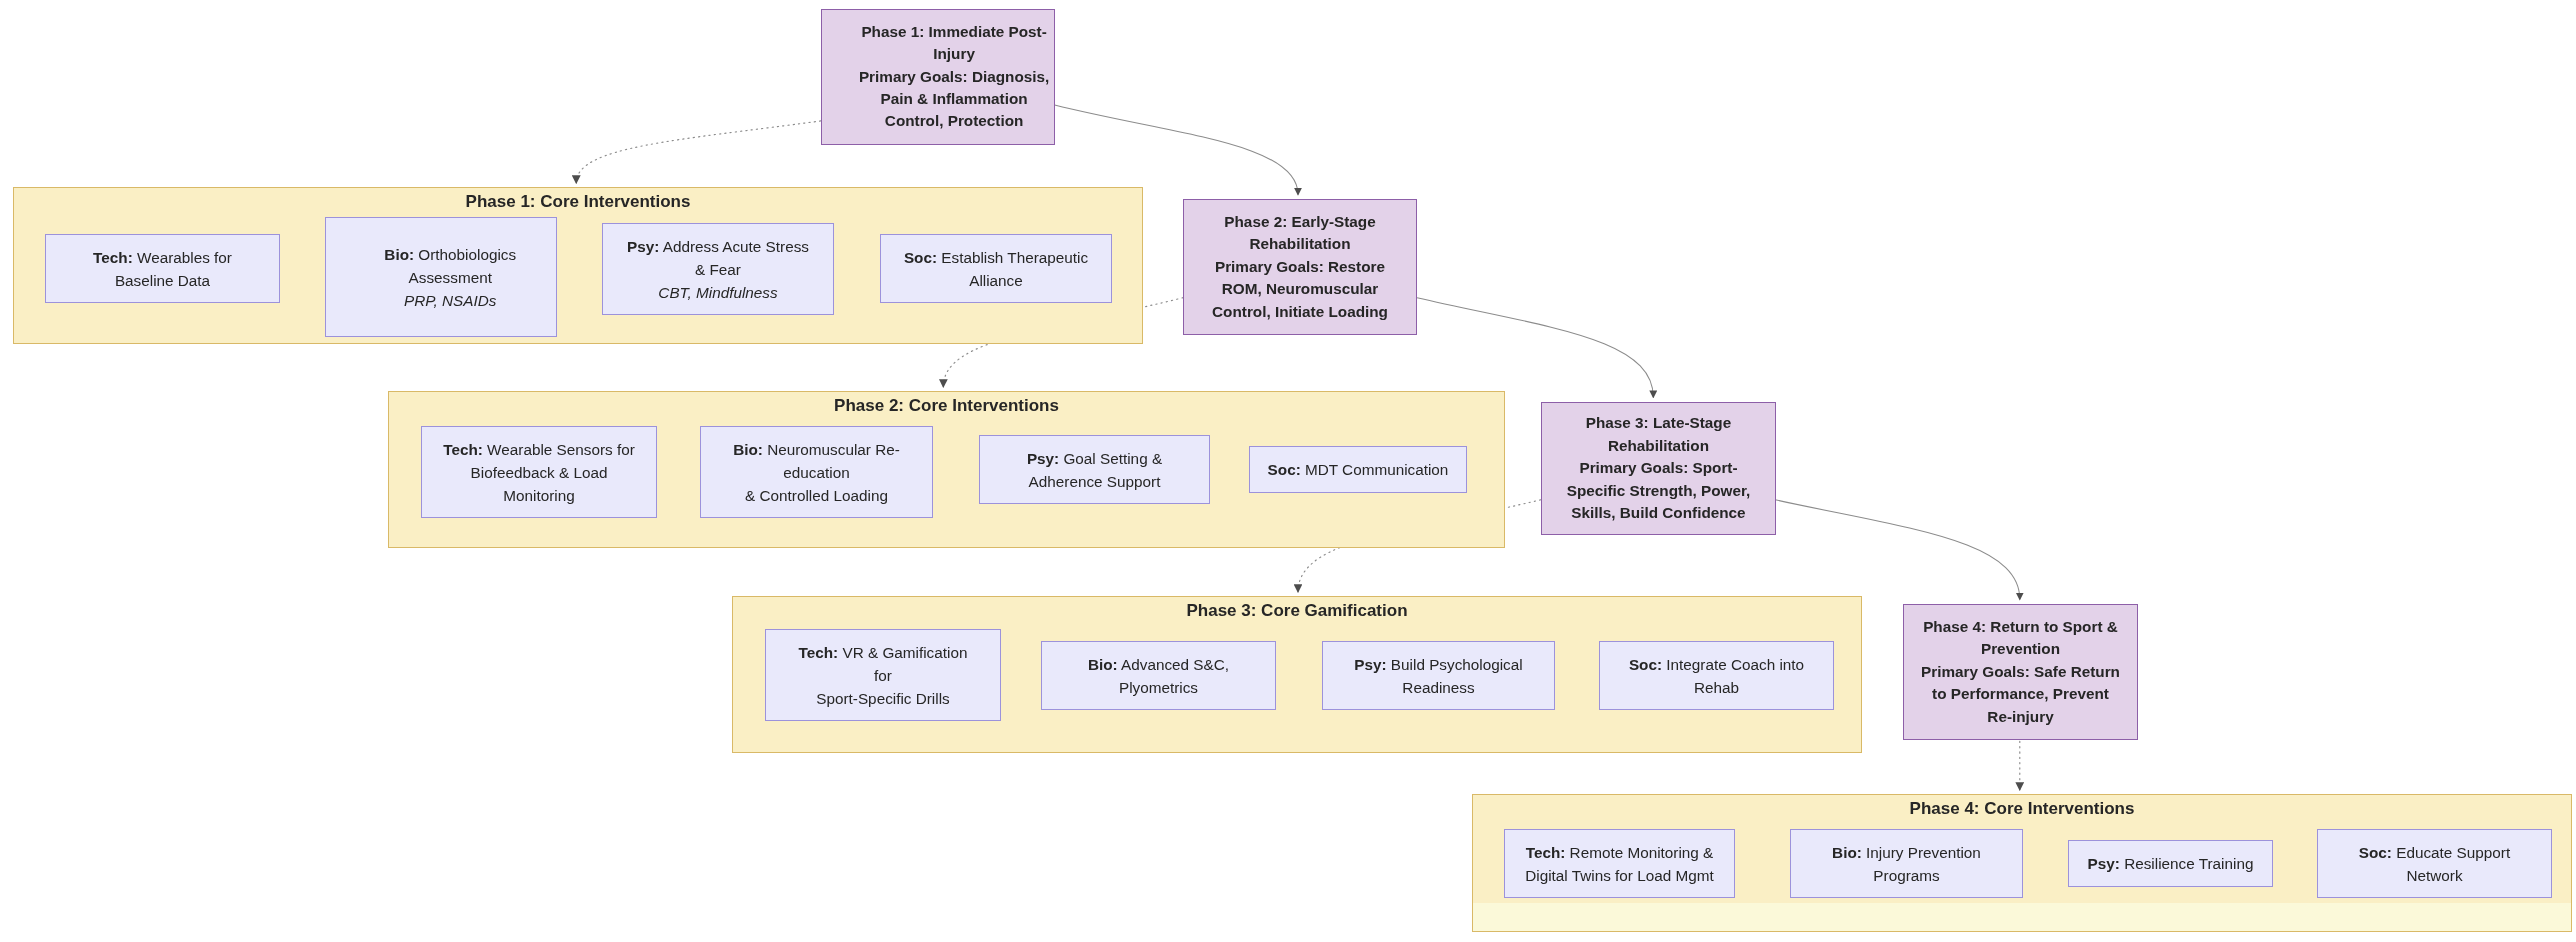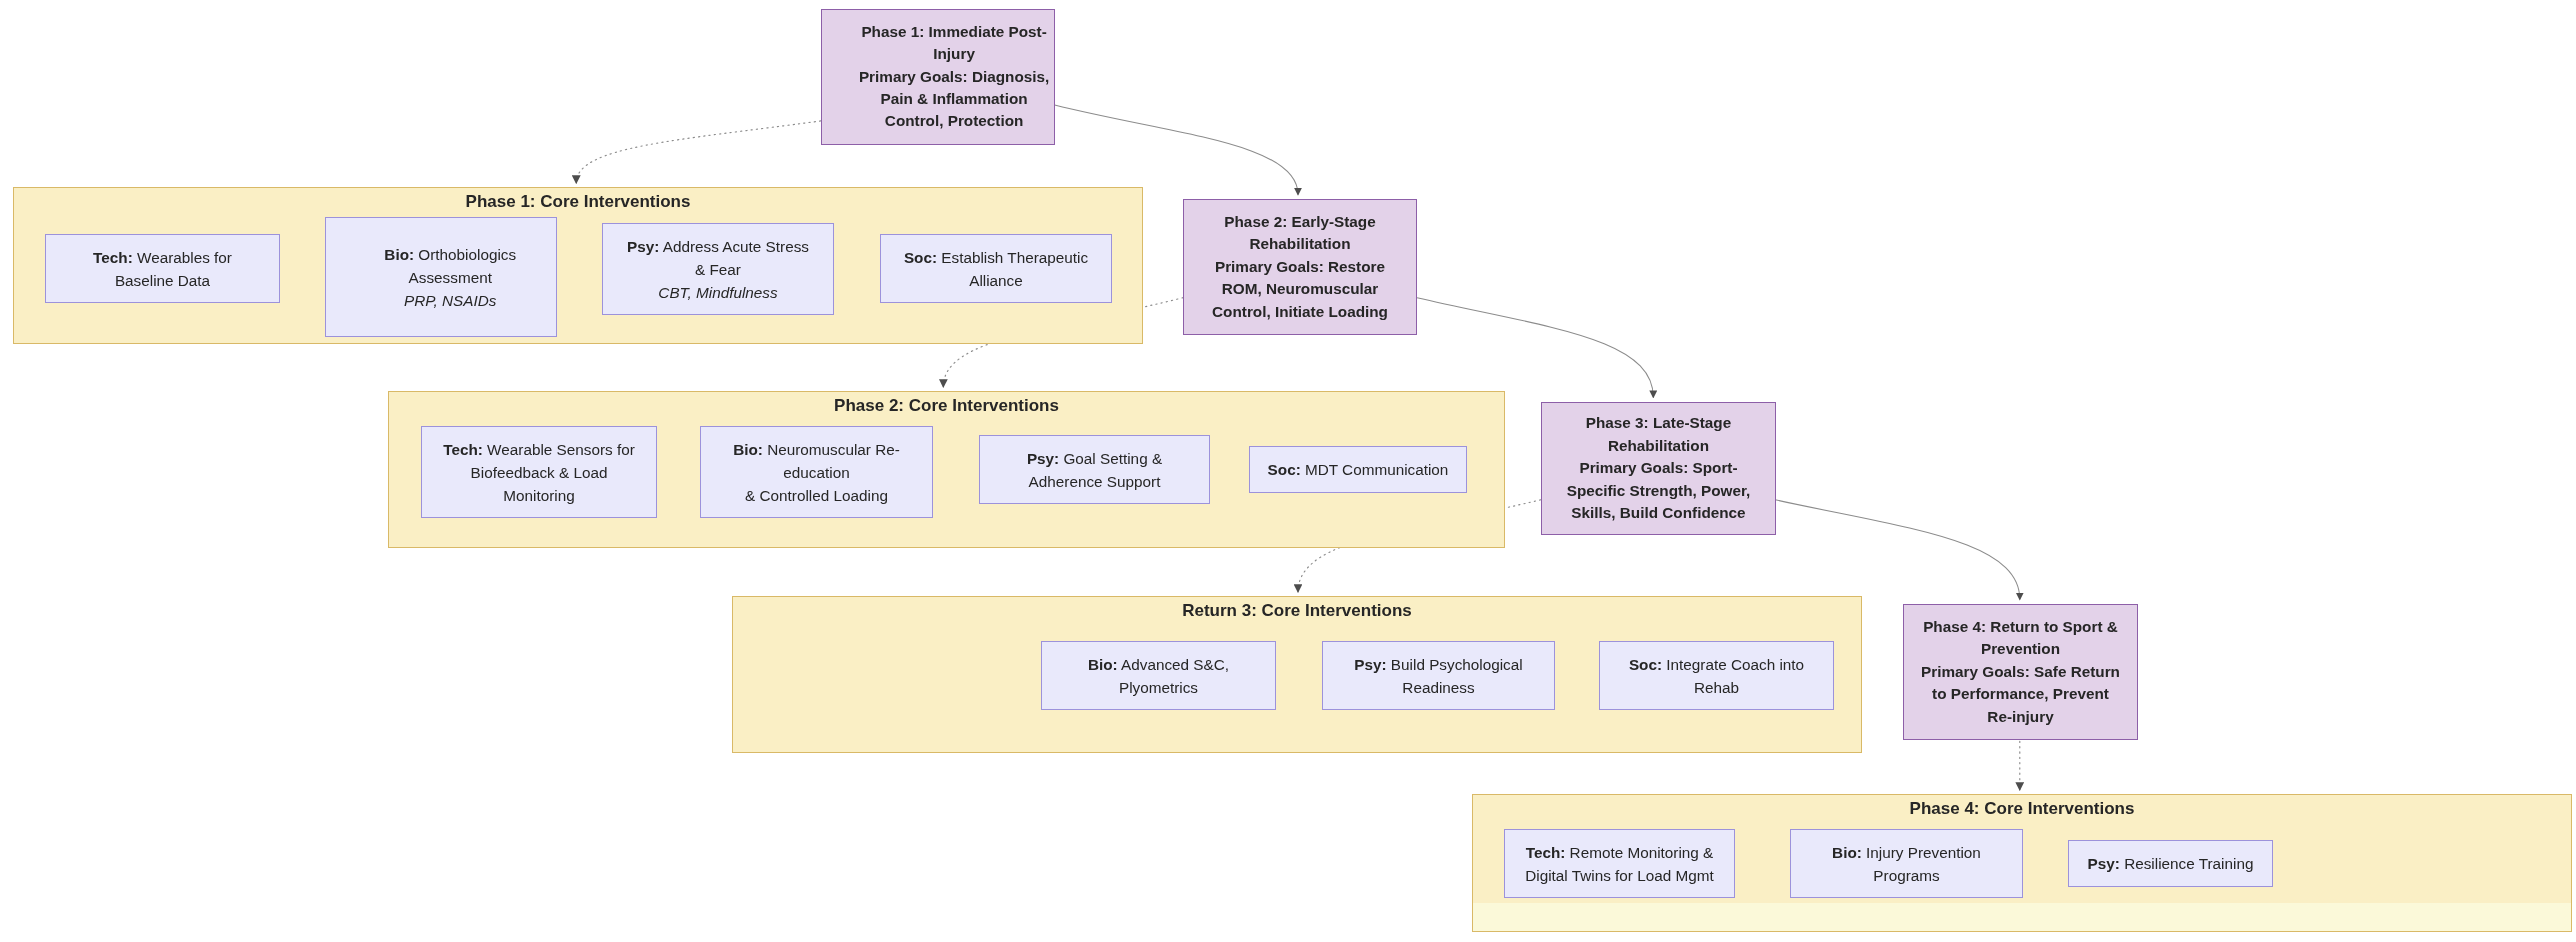--- a/index.html
+++ b/index.html
@@ -177,21 +177,29 @@
     </div>
     <div class="node" style="left:860px; top:54px; width:218px; height:47px;">
       <div class="node-label">
         <span class="pfx">Soc:</span><span class="body"> MDT Communication</span>
         
       </div>
     </div>
   </div>
 
   <div class="cluster" style="left:732px; top:596px; width:1130px; height:157px;">
-    <div class="cluster-title">Return 3: Core Interventions</div>
+    <div class="cluster-title">Phase 3: Core Gamification</div>
+    <div class="node" style="left:32px; top:32px; width:236px; height:92px;">
+      <div class="node-label">
+        <span class="pfx">Tech:</span><span class="body"> VR &amp; Gamification
+for
+Sport-Specific Drills</span>
+        
+      </div>
+    </div>
     <div class="node" style="left:308px; top:44px; width:235px; height:69px;">
       <div class="node-label">
         <span class="pfx">Bio:</span><span class="body"> Advanced S&amp;C,
 Plyometrics</span>
         
       </div>
     </div>
     <div class="node" style="left:589px; top:44px; width:233px; height:69px;">
       <div class="node-label">
         <span class="pfx">Psy:</span><span class="body"> Build Psychological
@@ -221,20 +229,27 @@
     <div class="node" style="left:317px; top:34px; width:233px; height:69px;">
       <div class="node-label">
         <span class="pfx">Bio:</span><span class="body"> Injury Prevention
 Programs</span>
         
       </div>
     </div>
     <div class="node" style="left:595px; top:45px; width:205px; height:47px;">
       <div class="node-label">
         <span class="pfx">Psy:</span><span class="body"> Resilience Training</span>
+        
+      </div>
+    </div>
+    <div class="node" style="left:844px; top:34px; width:235px; height:69px;">
+      <div class="node-label">
+        <span class="pfx">Soc:</span><span class="body"> Educate Support
+Network</span>
         
       </div>
     </div>
   </div>
 
   <div class="phase" style="left:821px; top:8.8px; width:234px; height:136px;justify-content:flex-end;">
     <div class="phase-label">Phase 1: Immediate Post-
 Injury
 Primary Goals: Diagnosis,
 Pain &amp; Inflammation

